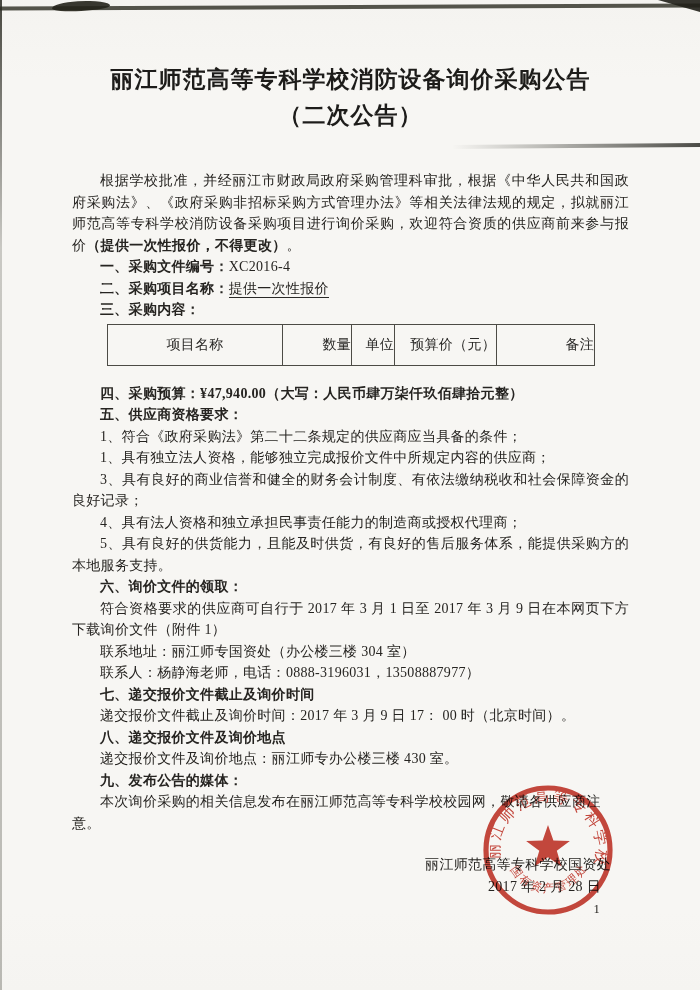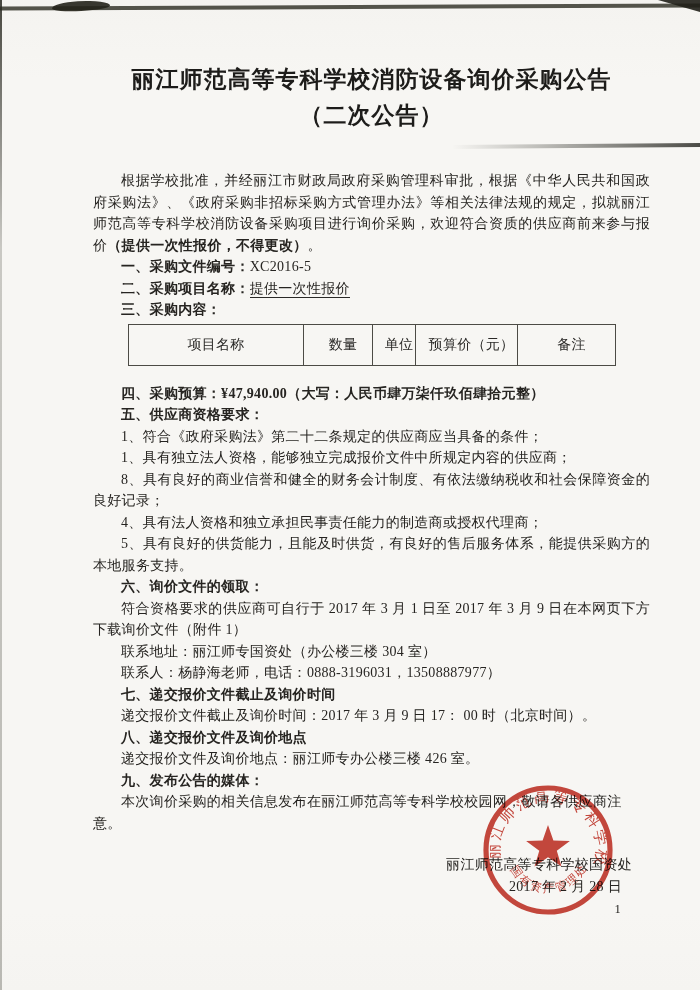--- a/index.html
+++ b/index.html
@@ -15,33 +15,33 @@
             background:#23221a;border-radius:45% 55% 50% 50%/60% 60% 40% 40%;
             transform:rotate(-3deg);opacity:.9;}
   .edge-top-right{position:absolute;top:0;right:0;width:42px;height:12px;
             background:#201f18;clip-path:polygon(0 0,100% 0,100% 100%);opacity:.9;}
   .edge-left{position:absolute;top:0;left:0;width:2px;height:100%;
             background:linear-gradient(180deg,rgba(40,40,32,.85),rgba(95,95,85,.3) 25%,rgba(95,95,85,.4));}
   .streak{position:absolute;top:144px;left:452px;width:248px;height:4px;
             transform:rotate(-0.5deg);
             background:linear-gradient(90deg,rgba(60,60,52,0) 0%,rgba(60,60,52,.3) 35%,rgba(32,32,26,.8) 100%);}
   
-  .content{position:absolute;left:93px;top:62px;width:557px;
+  .content{position:absolute;left:72px;top:62px;width:557px;
            font-size:14px;line-height:21.5px;letter-spacing:.3px;}
   .title{font-size:23px;line-height:36px;font-weight:bold;text-align:center;
          letter-spacing:1px;margin:0 0 36px 0;color:#1d1c1a;}
   .content p{margin:0;text-indent:2em;}
   .just{text-align:justify;}
   b{font-weight:bold;}
   .u{border-bottom:1.3px solid #2a2927;padding-bottom:1px;}
   
   table.buy{border-collapse:collapse;margin:3px 0 0 35px;table-layout:fixed;
             width:487px;font-size:14px;color:#2a2927;}
   table.buy td{border:1px solid #4c4b45;padding:0 0 0 10px;height:40px;
-            vertical-align:middle;text-align:center;overflow:hidden;}
+            vertical-align:middle;text-align:right;overflow:hidden;}
   table.buy td.c{text-align:center;padding:0;}
   .budget{margin-top:17px !important;font-weight:bold;}
   .sig{margin-top:20px !important;text-align:right;text-indent:0 !important;padding-right:18px;}
   .date{text-align:right;text-indent:0 !important;padding-right:28px;}
   .pgnum{text-align:right;text-indent:0 !important;padding-right:29px;
          font-size:12.5px;margin-top:2px !important;}
   
   .seal{position:absolute;left:480px;top:782px;width:136px;height:136px;
         mix-blend-mode:multiply;opacity:.92;}
   .seal text{font-family:"Liberation Serif","DejaVu Serif",serif;}
@@ -59,21 +59,21 @@
 
   <div class="content">
 
     <div class="title">
       <div>丽江师范高等专科学校消防设备询价采购公告</div>
       <div>（二次公告）</div>
     </div>
 
     <p class="just"><span>根据学校批准，并经丽江市财政局政府采购管理科审批，根据《中华人民共和国政府采购法》、《政府采购非招标采购方式管理办法》等相关法律法规的规定，拟就丽江师范高等专科学校消防设备采购项目进行询价采购，欢迎符合资质的供应商前来参与报价</span><b>（提供一次性报价，不得更改）</b><span>。</span></p>
 
-    <p><b>一、采购文件编号：</b><span>XC2016-5</span></p>
+    <p><b>一、采购文件编号：</b><span>XC2016-4</span></p>
     <p><b>二、采购项目名称：</b><span class="u">提供一次性报价</span></p>
     <p><b>三、采购内容：</b><span></span></p>
 
     <table class="buy">
       <colgroup>
         <col style="width:175px">
           <col style="width:69px">
           <col style="width:43px">
         <col style="width:102px">
           <col style="width:98px">
@@ -87,34 +87,34 @@
         <td>备注</td>
       </tr>
     </tbody>
       </table>
 
     <p class="budget">四、采购预算：¥47,940.00（大写：人民币肆万柒仟玖佰肆拾元整）</p>
 
     <p><b>五、供应商资格要求：</b></p>
     <p class="just">1、符合《政府采购法》第二十二条规定的供应商应当具备的条件；</p>
     <p class="just">1、具有独立法人资格，能够独立完成报价文件中所规定内容的供应商；</p>
-    <p class="just">8、具有良好的商业信誉和健全的财务会计制度、有依法缴纳税收和社会保障资金的良好记录；</p>
+    <p class="just">3、具有良好的商业信誉和健全的财务会计制度、有依法缴纳税收和社会保障资金的良好记录；</p>
     <p class="just">4、具有法人资格和独立承担民事责任能力的制造商或授权代理商；</p>
     <p class="just">5、具有良好的供货能力，且能及时供货，有良好的售后服务体系，能提供采购方的本地服务支持。</p>
 
     <p><b>六、询价文件的领取：</b></p>
     <p class="just">符合资格要求的供应商可自行于 2017 年 3 月 1 日至 2017 年 3 月 9 日在本网页下方下载询价文件（附件 1）</p>
     <p>联系地址：丽江师专国资处（办公楼三楼 304 室）</p>
     <p>联系人：杨静海老师，电话：0888-3196031，13508887977）</p>
 
     <p><b>七、递交报价文件截止及询价时间</b></p>
     <p>递交报价文件截止及询价时间：2017 年 3 月 9 日 17： 00 时（北京时间）。</p>
 
     <p><b>八、递交报价文件及询价地点</b></p>
-    <p>递交报价文件及询价地点：丽江师专办公楼三楼 426 室。</p>
+    <p>递交报价文件及询价地点：丽江师专办公楼三楼 430 室。</p>
 
     <p><b>九、发布公告的媒体：</b></p>
     <p>本次询价采购的相关信息发布在丽江师范高等专科学校校园网，敬请各供应商注意。</p>
 
     <p class="sig">丽江师范高等专科学校国资处</p>
     <p class="date">2017 年 2 月 28 日</p>
     <p class="pgnum">1</p>
 
   </div>
 

